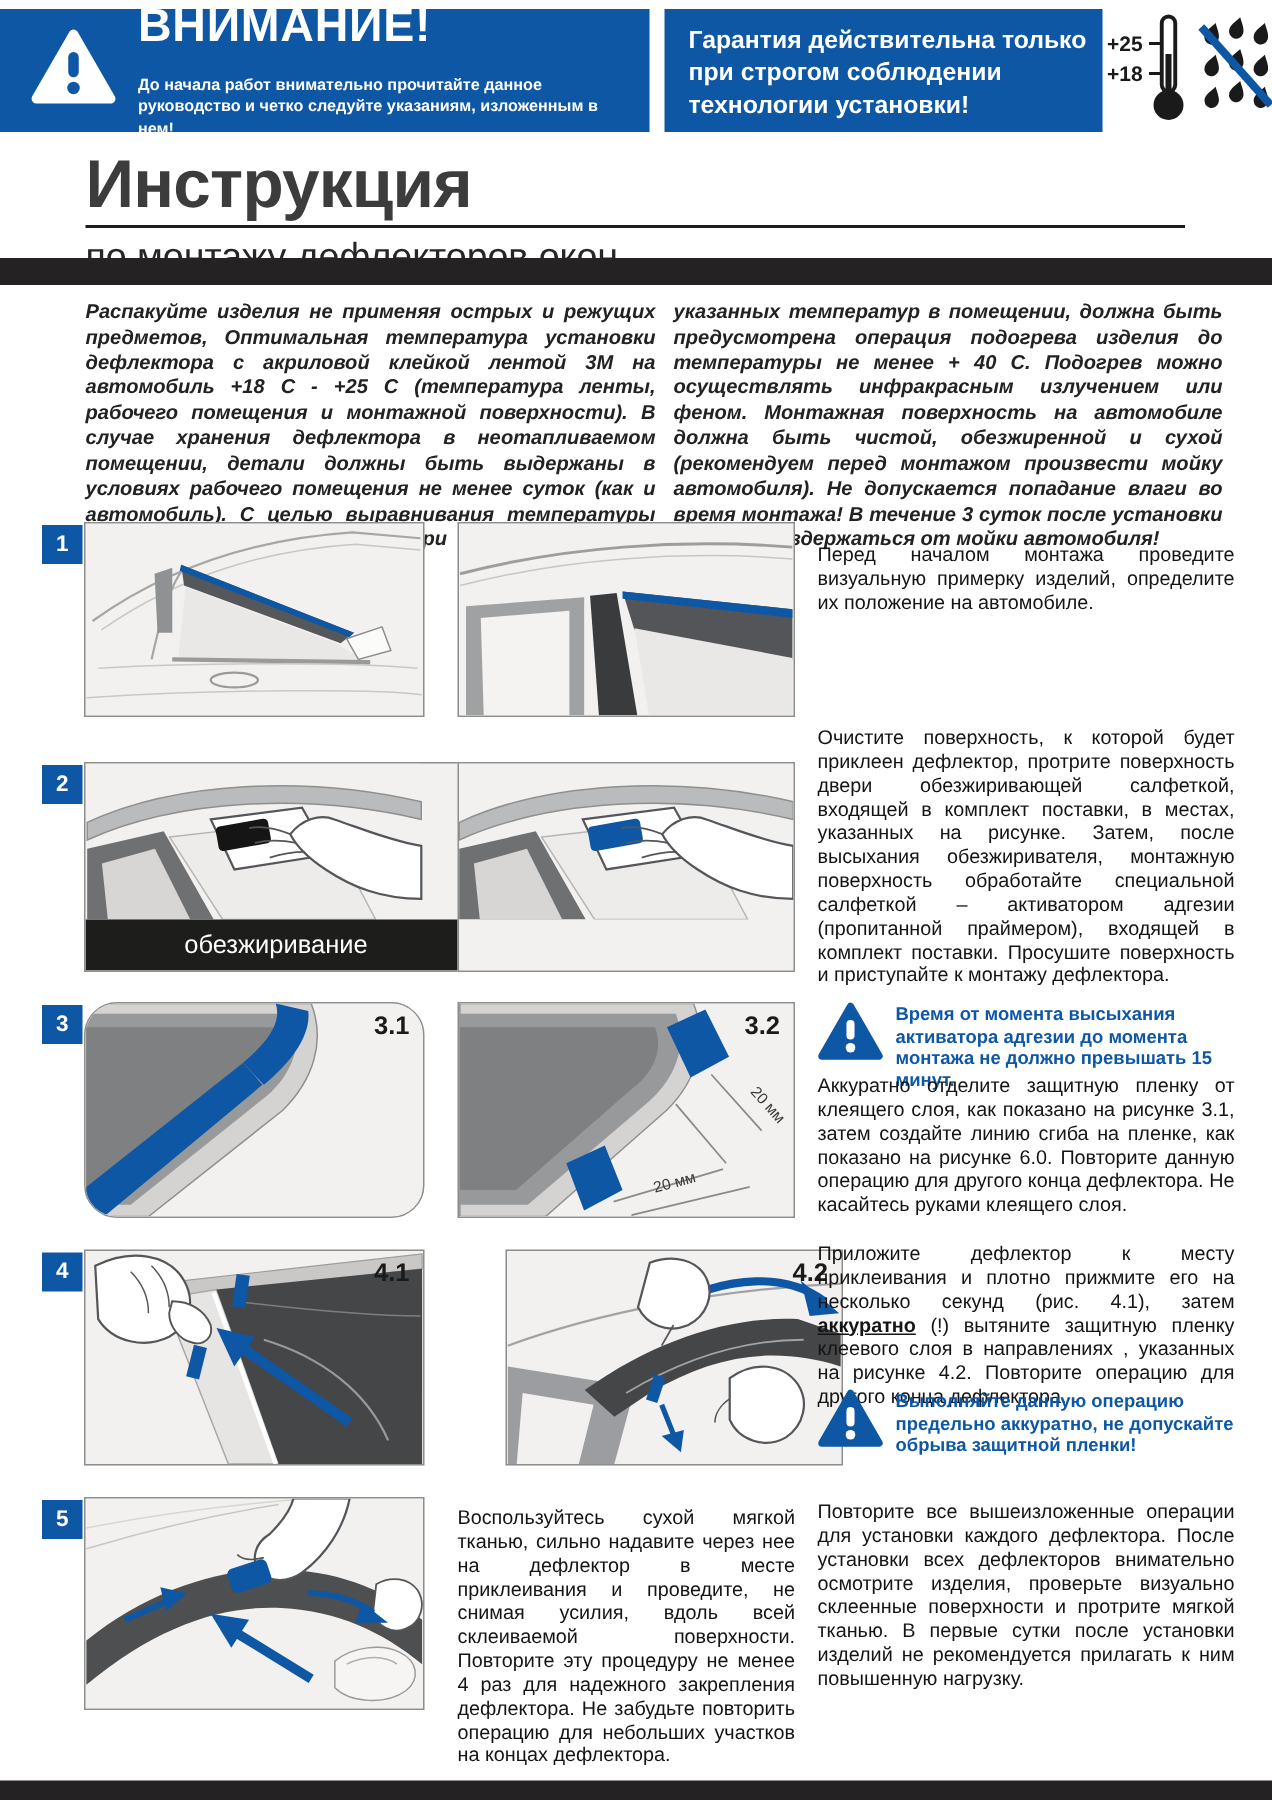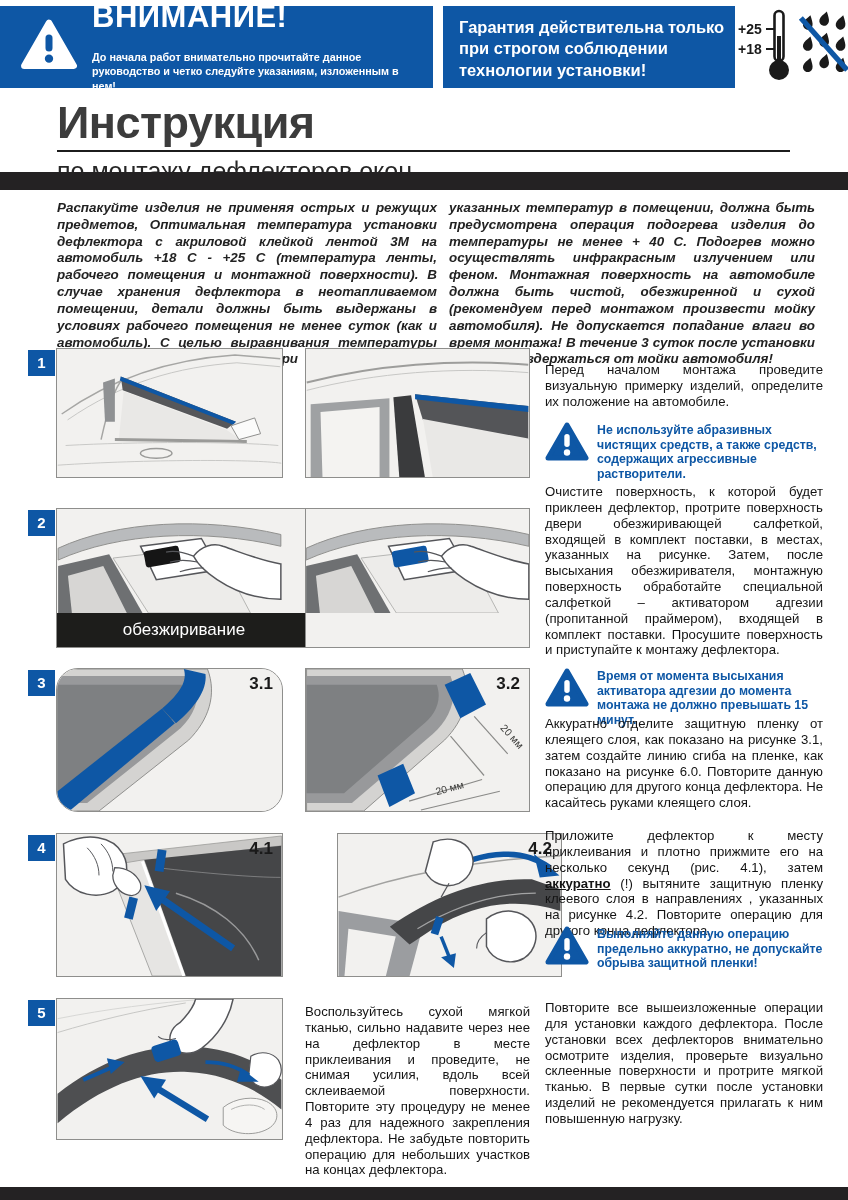--- a/index.html
+++ b/index.html
@@ -285,30 +285,20 @@
         <polygon points="68,64 50,60 54,76" fill="#0e57a5"></polygon>
         <path d="M150,64 C168,64 184,70 194,77" stroke="#0e57a5" stroke-width="4" fill="none"></path>
         <polygon points="204,84 186,70 182,84" fill="#0e57a5"></polygon>
         <line x1="152" y1="122" x2="100" y2="90" stroke="#0e57a5" stroke-width="6.5"></line>
         <polygon points="84,78 110,82 98,101" fill="#0e57a5"></polygon>
       </svg>
     </div>
 
     <p class="body-text" style="left:517px;top:14px;width:278px;">Перед началом монтажа проведите визуальную примерку изделий, определите их положение на автомобиле.</p>
 
-    <div class="warnblock" style="left:517px;top:74px;width:278px;">
-      <span>
-        <svg width="44" height="40" viewBox="0 0 44 40">
-          <path d="M22 3 L41 36 L3 36 Z" fill="#0e57a5" stroke="#0e57a5" stroke-width="5" stroke-linejoin="round"></path>
-          <rect x="19.3" y="12" width="5.4" height="13" rx="2.7" fill="#ffffff"></rect>
-          <circle cx="22" cy="30.5" r="3.2" fill="#ffffff"></circle>
-        </svg>
-      </span>
-      <span class="wtext">Не используйте абразивных чистящих средств, а также средств, содержащих агрессивные растворители.</span>
-    </div>
 
     <p class="body-text" style="left:517px;top:136px;width:278px;">Очистите поверхность, к которой будет приклеен дефлектор, протрите поверхность двери обезжиривающей салфеткой, входящей в комплект поставки, в местах, указанных на рисунке. Затем, после высыхания обезжиривателя, монтажную поверхность обработайте специальной салфеткой – активатором адгезии (пропитанной праймером), входящей в комплект поставки. Просушите поверхность и приступайте к монтажу дефлектора.</p>
 
     <div class="warnblock" style="left:517px;top:320px;width:278px;">
       <span>
         <svg width="44" height="40" viewBox="0 0 44 40">
           <path d="M22 3 L41 36 L3 36 Z" fill="#0e57a5" stroke="#0e57a5" stroke-width="5" stroke-linejoin="round"></path>
           <rect x="19.3" y="12" width="5.4" height="13" rx="2.7" fill="#ffffff"></rect>
           <circle cx="22" cy="30.5" r="3.2" fill="#ffffff"></circle>
         </svg>

